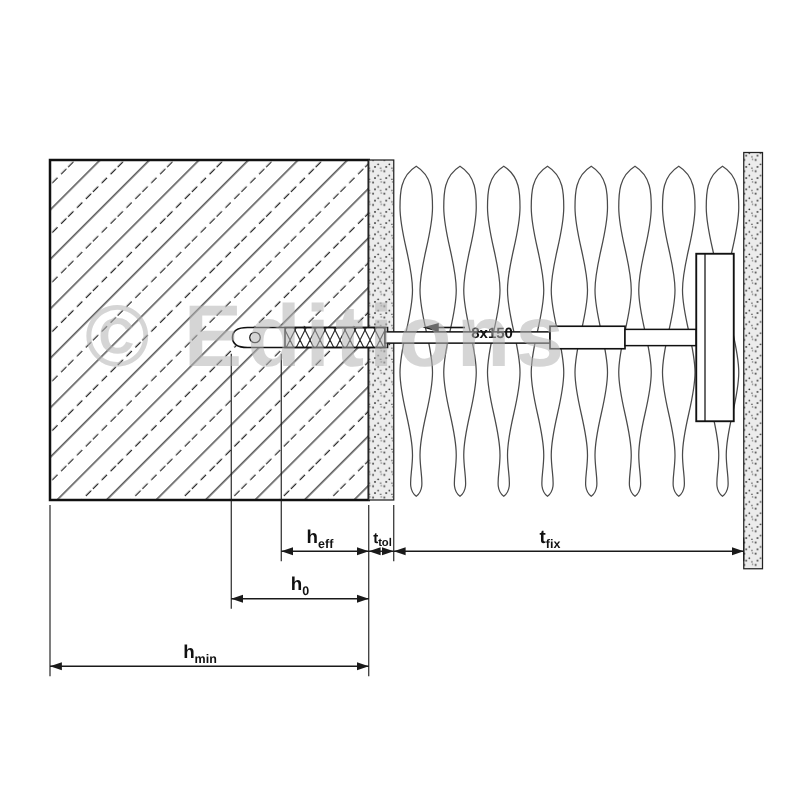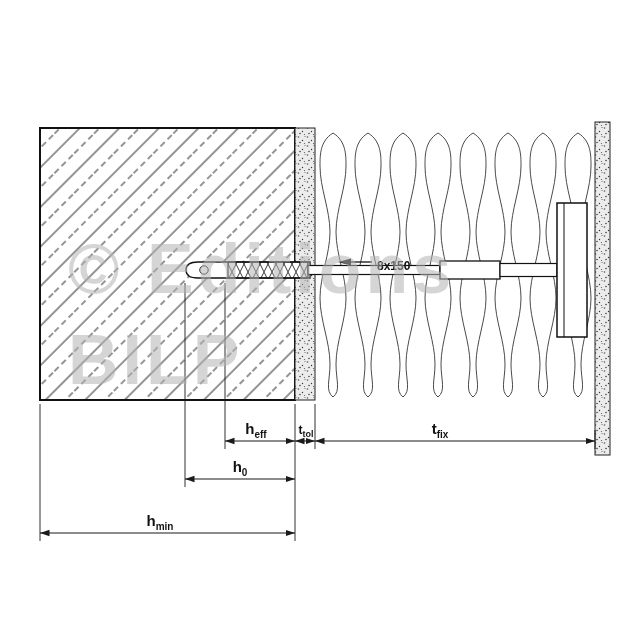--- a/index.html
+++ b/index.html
@@ -20,21 +20,20 @@
   .dimtext-small .sub { font-size:9px; }
   .callout-text { font-family:"Liberation Sans", sans-serif; font-weight:700; font-size:12px; fill:#111; }
 </style>
 </head>
 <body>
 
 <div class="canvas">
 
   <div class="watermark">
     <div>© Editions</div>
-    <div>BILP</div>
   </div>
 
   <svg width="640" height="640" viewBox="0 0 640 640">
     <defs>
 
       <pattern id="hatch" width="28" height="28" patternUnits="userSpaceOnUse" patternTransform="rotate(-45)">
         <line x1="0" y1="7" x2="28" y2="7" stroke="#2a2a2a" stroke-width="1"></line>
         <line x1="0" y1="21" x2="28" y2="21" stroke="#2a2a2a" stroke-width="1" stroke-dasharray="6,4"></line>
       </pattern>
 

